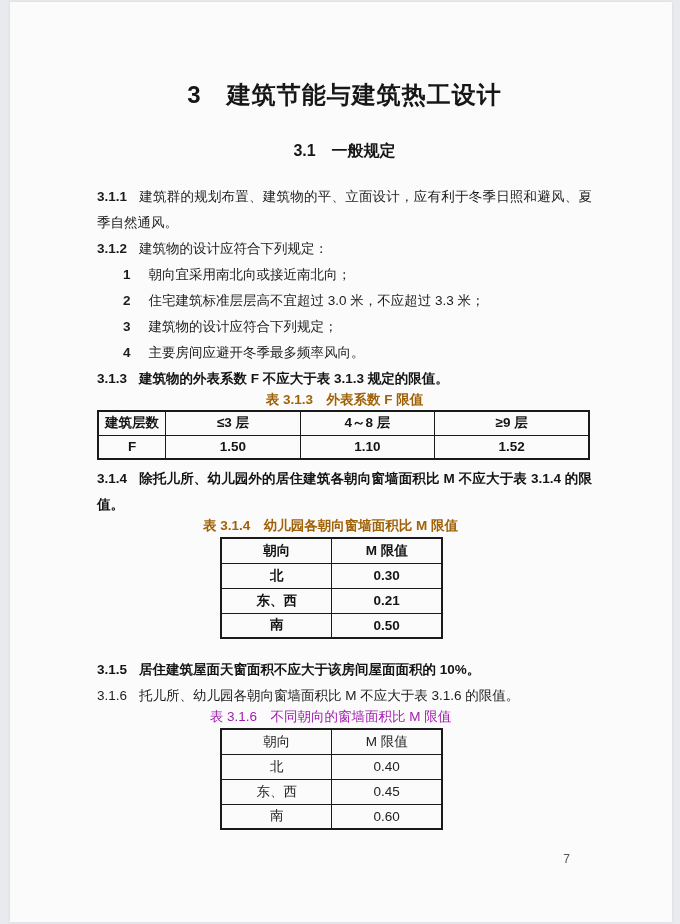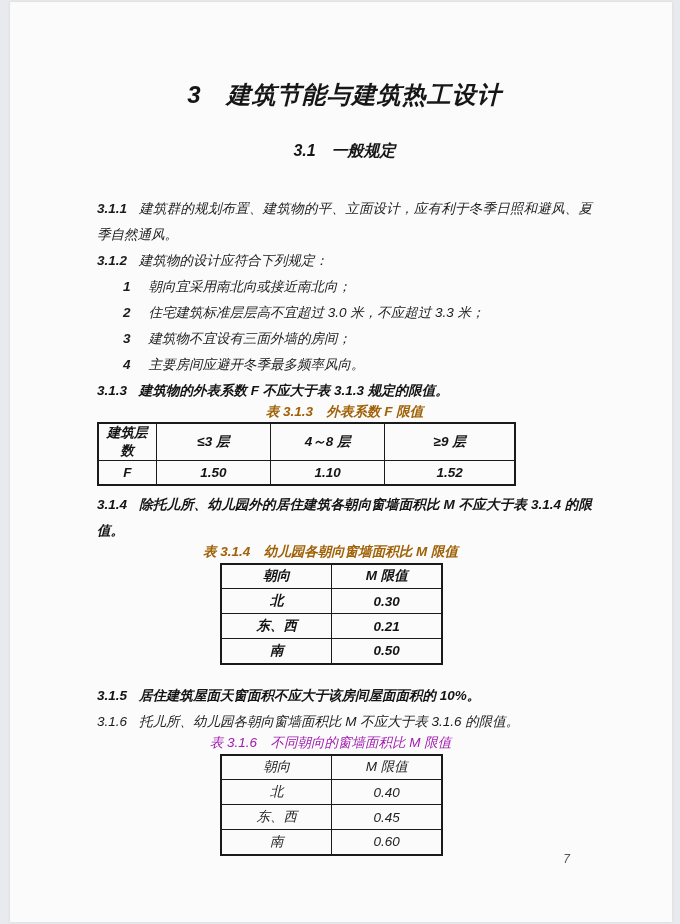--- a/index.html
+++ b/index.html
@@ -11,21 +11,20 @@
     color: #1c1c1c;
     position: relative;
     overflow: hidden;
   }
   .page {
     position: absolute;
     left: 10px; top: 2px;
     width: 662px; height: 920px;
     background: #fbfbfc;
     box-shadow: 0 0 3px rgba(0,0,0,0.08);
-    font-style: italic;
   }
   .content { padding: 76px 80px 0 87px; }
 
   h1.chapter-title {
     margin: 0;
     font-size: 24px;
     font-weight: 700;
     line-height: 34px;
     text-align: center;
     letter-spacing: 1px;
@@ -39,21 +38,21 @@
     text-align: center;
     color: #161616;
   }
 
   p.clause {
     margin: 0;
     font-size: 13.5px;
     line-height: 26px;
     text-align: justify;
   }
-  p.clause.first { margin-top: 34px; }
+  p.clause.first { margin-top: 22px; }
   p.clause .cnum { font-weight: 700; padding-right: 12px; white-space: nowrap; }
   p.clause .cnum.num-regular { font-weight: 400; }
   p.clause.bold { font-weight: 700; color: #141414; }
 
   .item {
     padding-left: 26px;
     font-size: 13.5px;
     line-height: 26px;
   }
   .item .inum { font-weight: 700; padding-right: 18px; }
@@ -64,21 +63,21 @@
     text-align: center;
     line-height: 16px;
     margin-top: 0;
     color: #a16207;
   }
   .caption.light { font-weight: 400; color: #a21caf; }
   .caption.small-caption { padding-right: 28px; }
 
   table { border-collapse: collapse; background: transparent; }
   .t-full {
-    width: 419px;
+    width: 493px;
     margin-top: 2px;
     border: 2px solid #1a1a1a;
   }
   .t-full th, .t-full td {
     border: 1px solid #1a1a1a;
     text-align: center;
     font-size: 13.5px;
     font-weight: 700;
     height: 24px;
     padding: 0 2px;
@@ -126,21 +125,21 @@
 
     <h1 class="chapter-title">3　建筑节能与建筑热工设计</h1>
     <h2 class="section-title">3.1　一般规定</h2>
 
     <p class="clause first"><span class="cnum">3.1.1</span><span>建筑群的规划布置、建筑物的平、立面设计，应有利于冬季日照和避风、夏季自然通风。</span></p>
 
     <p class="clause"><span class="cnum">3.1.2</span><span>建筑物的设计应符合下列规定：</span></p>
 
     <div class="item"><span class="inum">1</span><span>朝向宜采用南北向或接近南北向；</span></div>
     <div class="item"><span class="inum">2</span><span>住宅建筑标准层层高不宜超过 3.0 米，不应超过 3.3 米；</span></div>
-    <div class="item"><span class="inum">3</span><span>建筑物不宜设有三面外墙的房间；</span></div>
+    <div class="item"><span class="inum">3</span><span>建筑物的设计应符合下列规定；</span></div>
     <div class="item"><span class="inum">4</span><span>主要房间应避开冬季最多频率风向。</span></div>
 
     <p class="clause bold"><span class="cnum">3.1.3</span><span>建筑物的外表系数 F 不应大于表 3.1.3 规定的限值。</span></p>
 
     <div class="caption">表 3.1.3　外表系数 F 限值</div>
     <table class="t-full">
       <colgroup>
           <col class="c1">
           <col class="c2">
           <col class="c3">

